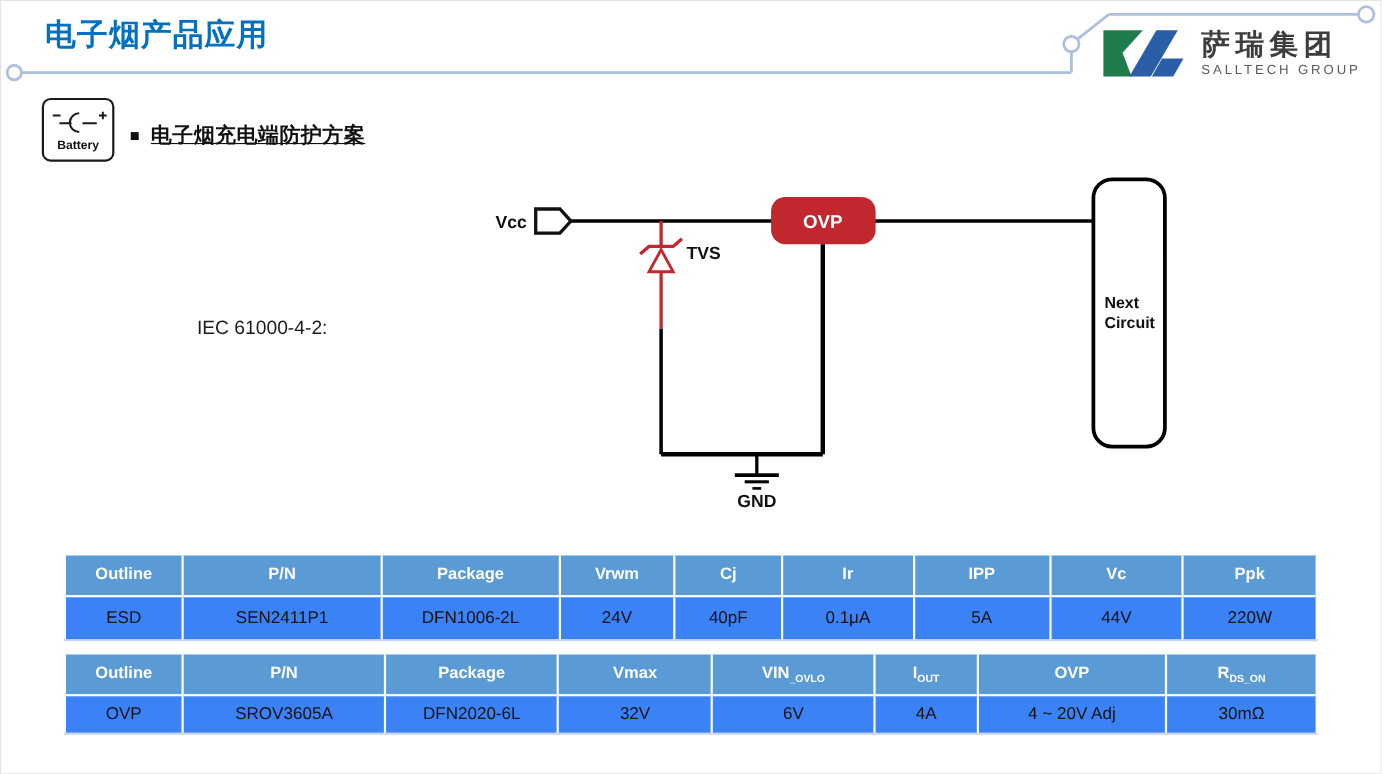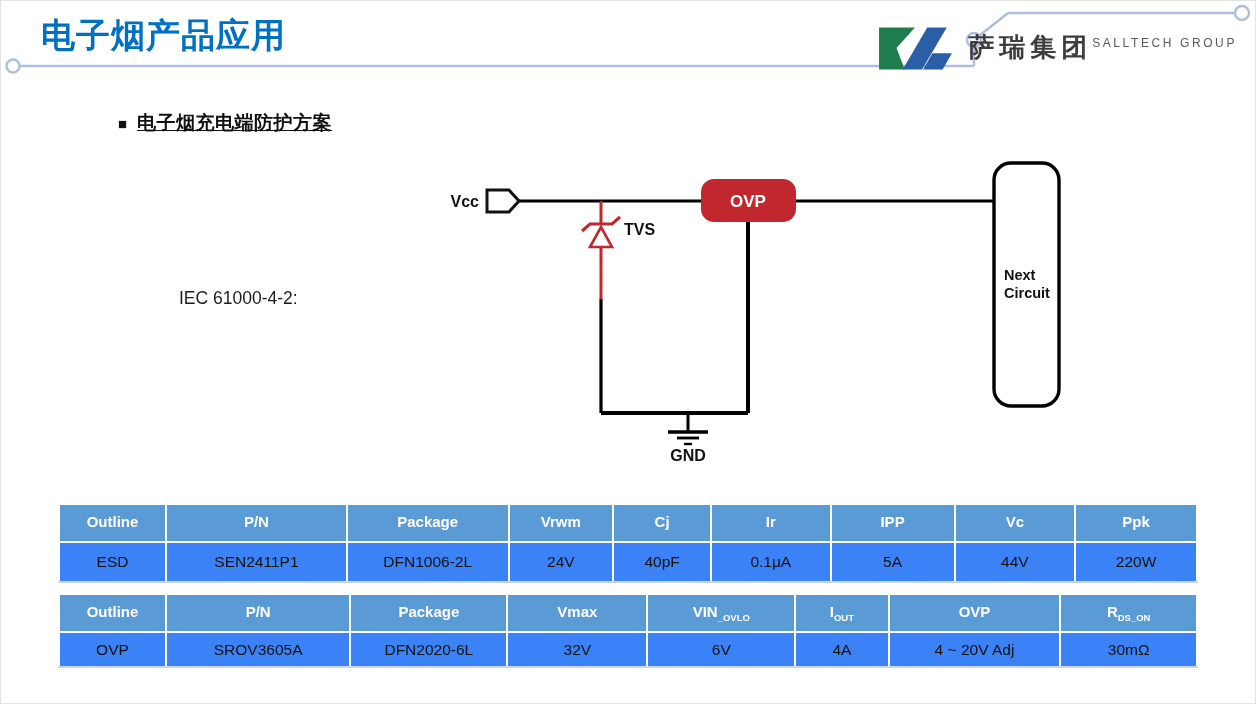--- a/index.html
+++ b/index.html
@@ -1,26 +1,26 @@
 <!DOCTYPE html>
 <html><head>
 <meta charset="utf-8">
 <style>
   html,body{margin:0;padding:0;background:#fff;}
   .slide{
     position:relative;width:1256px;height:704px;background:#ffffff;overflow:hidden;
     font-family:"Liberation Sans","DejaVu Sans",sans-serif;border:1px solid #e3e3e3;box-sizing:border-box;
   }
   .page-title{
-    position:absolute;left:40px;top:12px;font-size:34px;font-weight:bold;color:#0070C0;letter-spacing:1px;
+    position:absolute;left:40px;top:12px;font-size:28px;font-weight:bold;color:#0070C0;letter-spacing:1px;
   }
   .decor-svg{position:absolute;left:0;top:0;pointer-events:none;}
   
   .logo{position:absolute;right:18px;top:20px;display:flex;align-items:center;gap:10px;}
-  .logo-text{display:flex;flex-direction:row;line-height:1.05;}
+  .logo-text{display:flex;flex-direction:column;line-height:1.05;}
   .logo-cn{font-size:26px;font-weight:bold;color:#3d3d3d;letter-spacing:5px;white-space:nowrap;}
   .logo-en{font-size:12px;color:#5a5a5a;letter-spacing:2.6px;margin-top:3px;white-space:nowrap;}
   
   .battery-card{
     position:absolute;left:37px;top:88px;width:66px;height:58px;border:2px solid #1a1a1a;border-radius:8px;
     background:#fff;display:flex;flex-direction:column;align-items:center;justify-content:center;gap:2px;box-sizing:border-box;
   }
   .battery-label{font-size:11px;font-weight:bold;color:#111;}
   
   .section-heading{position:absolute;left:117px;top:109px;display:flex;align-items:center;gap:10px;}
@@ -68,20 +68,33 @@
         <polygon points="50,6 69,6 45,47 26,47"></polygon>
         <polygon points="55,31 74,31 65,47 46,47"></polygon>
       </g>
     </svg>
     <div class="logo-text">
       <span class="logo-cn">萨瑞集团</span>
       <span class="logo-en">SALLTECH GROUP</span>
     </div>
   </div>
 
+  <div class="battery-card">
+    <svg width="54" height="26" viewBox="0 0 54 26">
+      <g stroke="#1a1a1a" stroke-width="1.8" fill="none">
+        <line x1="4" y1="7" x2="11" y2="7"></line>
+        <line x1="10" y1="14" x2="21" y2="14"></line>
+        <path d="M28,5 A 8.5,8.5 0 1 0 28,22"></path>
+        <line x1="31" y1="14" x2="44" y2="14"></line>
+        <line x1="46" y1="7" x2="53" y2="7"></line>
+        <line x1="49.5" y1="3.5" x2="49.5" y2="10.5"></line>
+      </g>
+    </svg>
+    <span class="battery-label">Battery</span>
+  </div>
 
   <div class="section-heading">
     <span class="bullet">■</span>
     <span class="heading-text">电子烟充电端防护方案</span>
   </div>
 
   <div class="iec-note">
     <div>IEC 61000-4-2:</div>
   </div>
 

